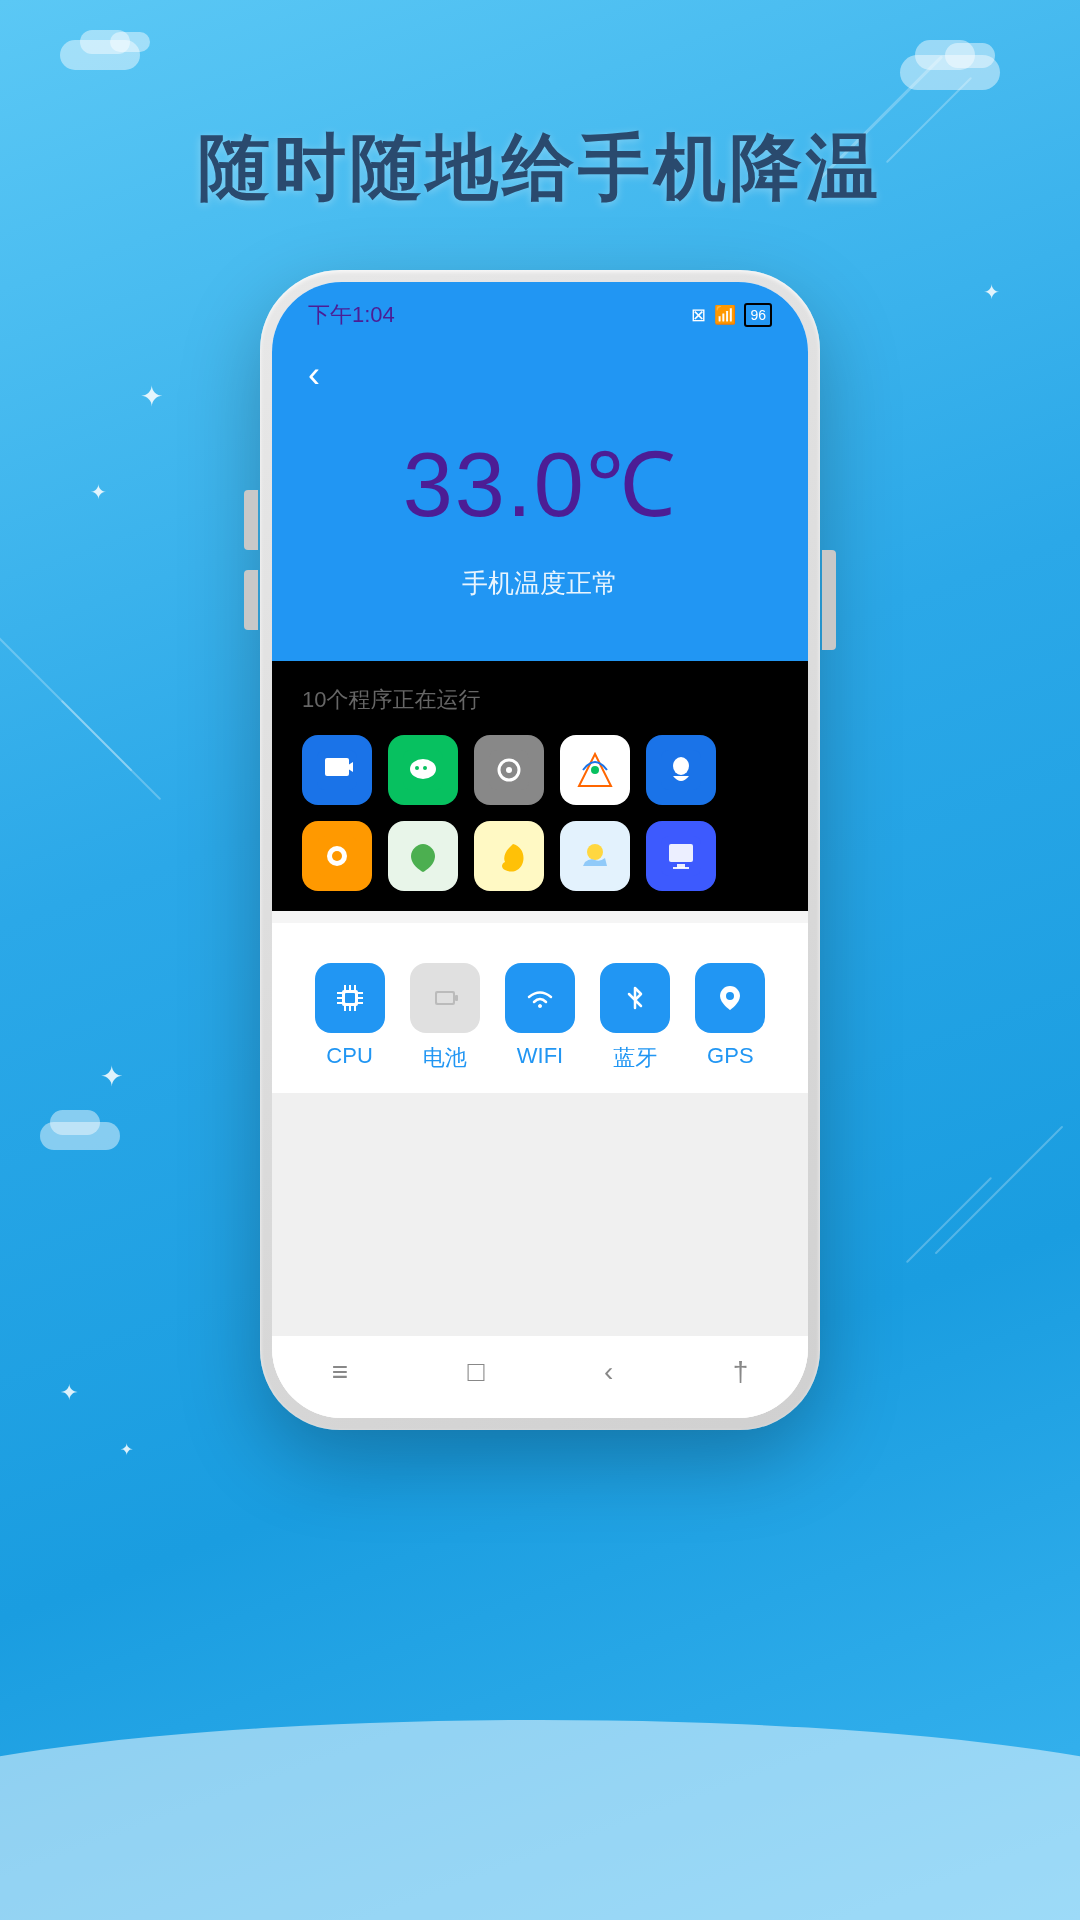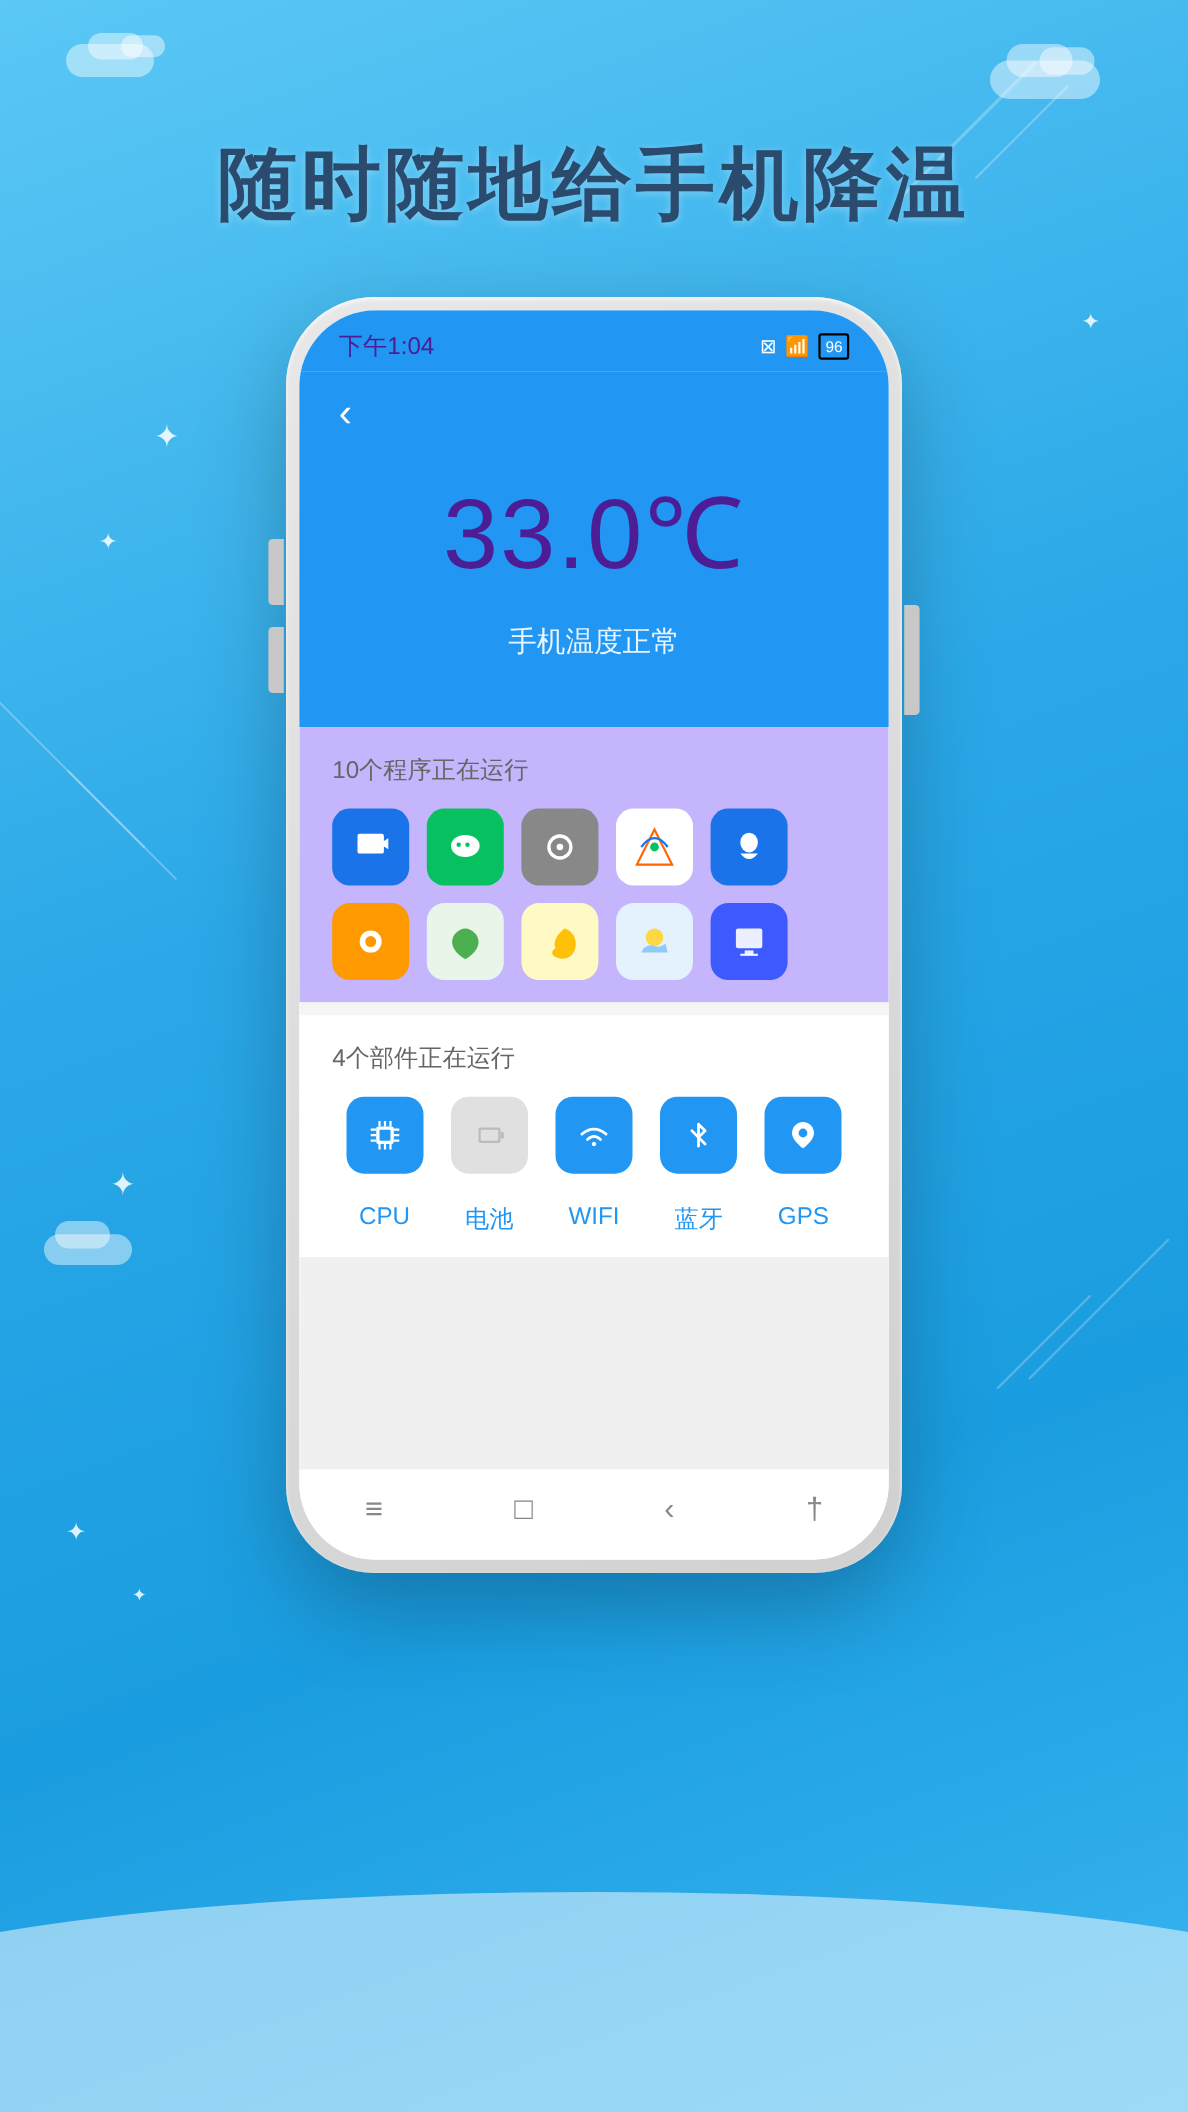--- a/index.html
+++ b/index.html
@@ -159,21 +159,21 @@
     
     .app-content {
       flex: 1;
       background: #f5f5f5;
       overflow: hidden;
       display: flex;
       flex-direction: column;
     }
 
     .section {
-      background: #c4b5fd;
+      background: #000000;
       margin-bottom: 12px;
       padding: 24px 30px 20px;
     }
     .section-title {
       font-size: 22px;
       color: #666;
       margin-bottom: 20px;
     }
     .apps-grid {
       display: flex;
@@ -204,21 +204,21 @@
     .components-grid {
       display: flex;
       gap: 0;
       justify-content: space-around;
       margin-top: 16px;
     }
     .component-item {
       display: flex;
       flex-direction: column;
       align-items: center;
-      gap: 26px;
+      gap: 10px;
       cursor: pointer;
     }
     .component-icon-box {
       width: 70px;
       height: 70px;
       border-radius: 16px;
       display: flex;
       align-items: center;
       justify-content: center;
       font-size: 32px;
@@ -427,21 +427,20 @@
                   <rect width="40" height="40" rx="8" fill="#3d5afe"></rect>
                   <rect x="8" y="8" width="24" height="18" rx="2" fill="white" fill-opacity="0.9"></rect>
                   <rect x="16" y="28" width="8" height="4" fill="white" fill-opacity="0.9"></rect>
                   <rect x="12" y="31" width="16" height="2" fill="white" fill-opacity="0.9"></rect>
                 </svg>
             </div>
           </div>
         </div>
 
         <div class="components-section">
-          <div class="section-title">4个部件正在运行</div>
           <div class="components-grid">
 
             <div class="component-item">
               <div class="component-icon-box comp-cpu">
                 <svg width="36" height="36" viewBox="0 0 36 36">
                     <rect x="10" y="10" width="16" height="16" rx="2" fill="white"></rect>
                     <rect x="13" y="13" width="10" height="10" rx="1" fill="#2196f3"></rect>
                     <line x1="5" y1="13" x2="10" y2="13" stroke="white" stroke-width="2"></line>
                     <line x1="5" y1="18" x2="10" y2="18" stroke="white" stroke-width="2"></line>
                     <line x1="5" y1="23" x2="10" y2="23" stroke="white" stroke-width="2"></line>

